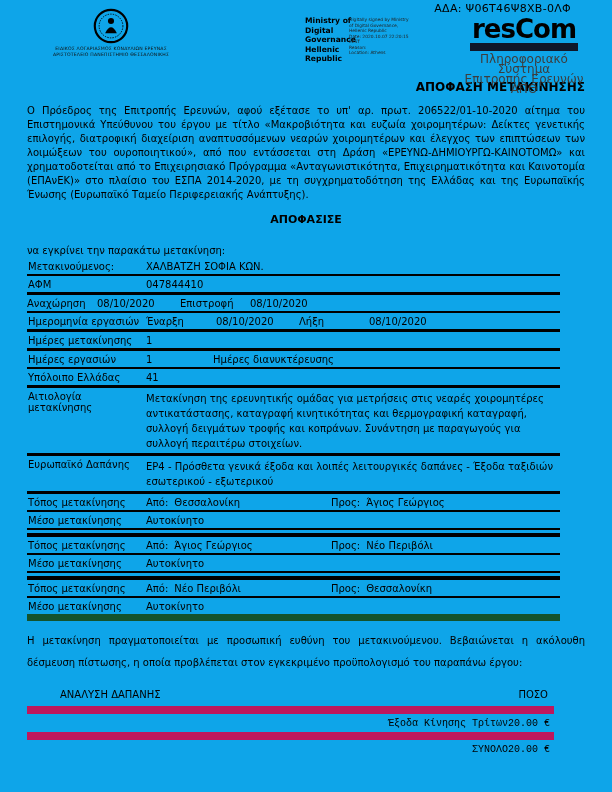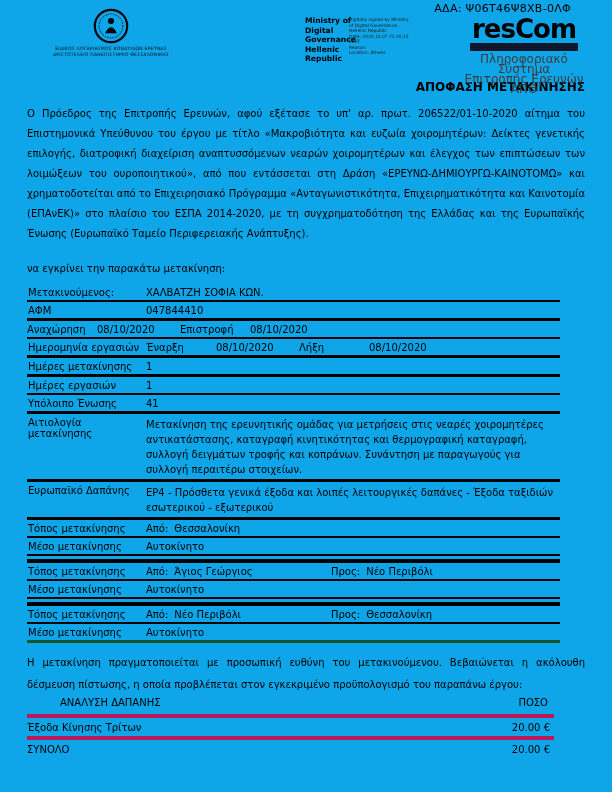--- a/index.html
+++ b/index.html
@@ -22,48 +22,48 @@
   .ministry-sig span { display:block; font-size:4.4px; line-height:5.5px; color:#222; white-space:nowrap; }
   .rescom { position:absolute; right:0; top:16px; width:122px; text-align:center; }
   .rescom-logo {
     display:inline-block; font-size:26px; font-weight:bold; letter-spacing:-1px;
     line-height:26px; border-bottom:8px solid #0f172a; padding:0 2px 1px 2px;
   }
   .rescom-sub { font-size:12px; line-height:10px; color:#3d3d3d; margin-top:3px; }
 
   
   .doc-title { text-align:right; font-weight:bold; font-size:12px; margin:6px 0 0 0; }
-  .intro { text-align:justify; font-size:10px; line-height:20px; margin:10px 0 0 0; }
+  .intro { text-align:justify; font-size:10px; line-height:14px; margin:10px 0 0 0; }
   .decided { text-align:center; font-weight:bold; font-size:11px; margin-top:11px; }
   .approval { text-align:left; font-size:10px; margin-top:19px; }
 
   
-  .dtable { width:533px; margin-top:10px; border-bottom:3px solid #14532d; }
+  .dtable { width:533px; margin-top:2px; border-bottom:7px solid #14532d; }
   .row { display:flex; align-items:flex-start; padding:3px 0 2px 0; border-top:2px solid #000; }
   .row.first { border-top:none; }
   .row.bt3 { border-top-width:3px; }
   .dsep { height:3px; border-top:2px solid #000; border-bottom:2px solid #000; }
   .dsep + .row { border-top-width:2px; }
   .c-label { width:118px; flex:0 0 118px; padding-left:1px; }
   .c-sub1  { width:70px;  flex:0 0 70px; }
   .c-date1 { width:83px;  flex:0 0 83px; }
   .c-sub2  { width:70px;  flex:0 0 70px; }
   .c-rest  { flex:1 1 auto; }
   .c-val67 { width:67px; flex:0 0 67px; }
   .c-from  { width:185px; flex:0 0 185px; }
   .c-multiline { line-height:15px; padding-right:2px; }
   .kv .k { margin-right:6px; }
 
   
   .closing { text-align:justify; font-size:10px; line-height:22px; margin:9px 0 0 0; }
-  .exp-header { display:flex; justify-content:space-between; margin-top:1px; width:527px; }
+  .exp-header { display:flex; justify-content:space-between; margin-top:15px; width:527px; }
   .exp-header .lbl { padding-left:33px; }
   .exp-header .amt { padding-right:6px; }
   .exp-table { width:527px; margin-top:6px; }
-  .exp-row { display:flex; justify-content:space-between; border-top:4px solid #be185d; padding:4px 0 3px 0; }
+  .exp-row { display:flex; justify-content:flex-end; border-top:8px solid #be185d; padding:4px 0 3px 0;font-family:Liberation Mono, monospace; }
   .exp-row .amt { padding-right:4px; }
 </style>
 </head>
 <body>
 
 <div class="page">
 
   <div class="content">
     <div class="header">
 
@@ -99,20 +99,21 @@
         <div class="rescom-logo">resCom</div>
         <div class="rescom-sub">
           <span>Πληροφοριακό Σύστημα</span><br>
           <span>Επιτροπής Ερευνών ΑΠΘ</span>
         </div>
       </div>
     </div>
 
     <div class="doc-title">ΑΠΟΦΑΣΗ ΜΕΤΑΚΙΝΗΣΗΣ</div>
     <p class="intro">Ο Πρόεδρος της Επιτροπής Ερευνών, αφού εξέτασε το υπ' αρ. πρωτ. 206522/01-10-2020 αίτημα του Επιστημονικά Υπεύθυνου του έργου με τίτλο «Μακροβιότητα και ευζωία χοιρομητέρων: Δείκτες γενετικής επιλογής, διατροφική διαχείριση αναπτυσσόμενων νεαρών χοιρομητέρων και έλεγχος των επιπτώσεων των λοιμώξεων του ουροποιητικού»,  από που εντάσσεται στη Δράση «ΕΡΕΥΝΩ-ΔΗΜΙΟΥΡΓΩ-ΚΑΙΝΟΤΟΜΩ» και χρηματοδοτείται από το Επιχειρησιακό Πρόγραμμα «Ανταγωνιστικότητα, Επιχειρηματικότητα και Καινοτομία (ΕΠΑνΕΚ)» στο πλαίσιο του ΕΣΠΑ 2014-2020, με τη συγχρηματοδότηση της Ελλάδας και της Ευρωπαϊκής Ένωσης (Ευρωπαϊκό Ταμείο Περιφερειακής Ανάπτυξης).</p>
+    <div class="decided">ΑΠΟΦΑΣΙΣΕ</div>
     <div class="approval">να εγκρίνει την παρακάτω μετακίνηση:</div>
 
     <div class="dtable">
 
       <div class="row first">
         <span class="c-label">Μετακινούμενος:</span>
         <span class="c-rest">ΧΑΛΒΑΤΖΗ ΣΟΦΙΑ ΚΩΝ.</span>
       </div>
 
       <div class="row">
@@ -136,41 +137,45 @@
       </div>
 
       <div class="row bt3">
         <span class="c-label">Ημέρες μετακίνησης</span>
         <span class="c-rest">1</span>
       </div>
 
       <div class="row bt3">
         <span class="c-label">Ημέρες εργασιών</span>
         <span class="c-val67">1</span>
-      </div>
-
-      <div class="row">
-        <span class="c-label">Υπόλοιπο Ένωσης</span>
+        <span class="c-rest">Ημέρες διανυκτέρευσης</span>
+      </div>
+
+      <div class="row">
+        <span class="c-label">Υπόλοιπο Ελλάδας</span>
         <span class="c-rest">41</span>
       </div>
 
       <div class="row bt3">
         <span class="c-label">Αιτιολογία μετακίνησης</span>
         <span class="c-rest c-multiline">Μετακίνηση της ερευνητικής ομάδας για μετρήσεις στις νεαρές χοιρομητέρες αντικατάστασης, καταγραφή κινητικότητας και θερμογραφική καταγραφή, συλλογή δειγμάτων τροφής και κοπράνων. Συνάντηση με παραγωγούς για συλλογή περαιτέρω στοιχείων.</span>
       </div>
 
       <div class="row bt3">
         <span class="c-label">Ευρωπαϊκό Δαπάνης</span>
         <span class="c-rest c-multiline">ΕΡ4 - Πρόσθετα γενικά έξοδα και λοιπές λειτουργικές δαπάνες - Έξοδα ταξιδιών εσωτερικού - εξωτερικού</span>
       </div>
 
       <div class="row bt3">
         <span class="c-label">Τόπος μετακίνησης</span>
         <span class="c-from kv">
           <span class="k">Από:</span><span>Θεσσαλονίκη</span>
+        </span>
+        <span class="c-rest kv">
+          <span class="k">Προς:</span><span>Άγιος Γεώργιος</span>
         </span>
       </div>
       <div class="row">
         <span class="c-label">Μέσο μετακίνησης</span>
         <span class="c-rest">Αυτοκίνητο</span>
       </div>
 
       <div class="dsep"></div>
 
       <div class="row">

